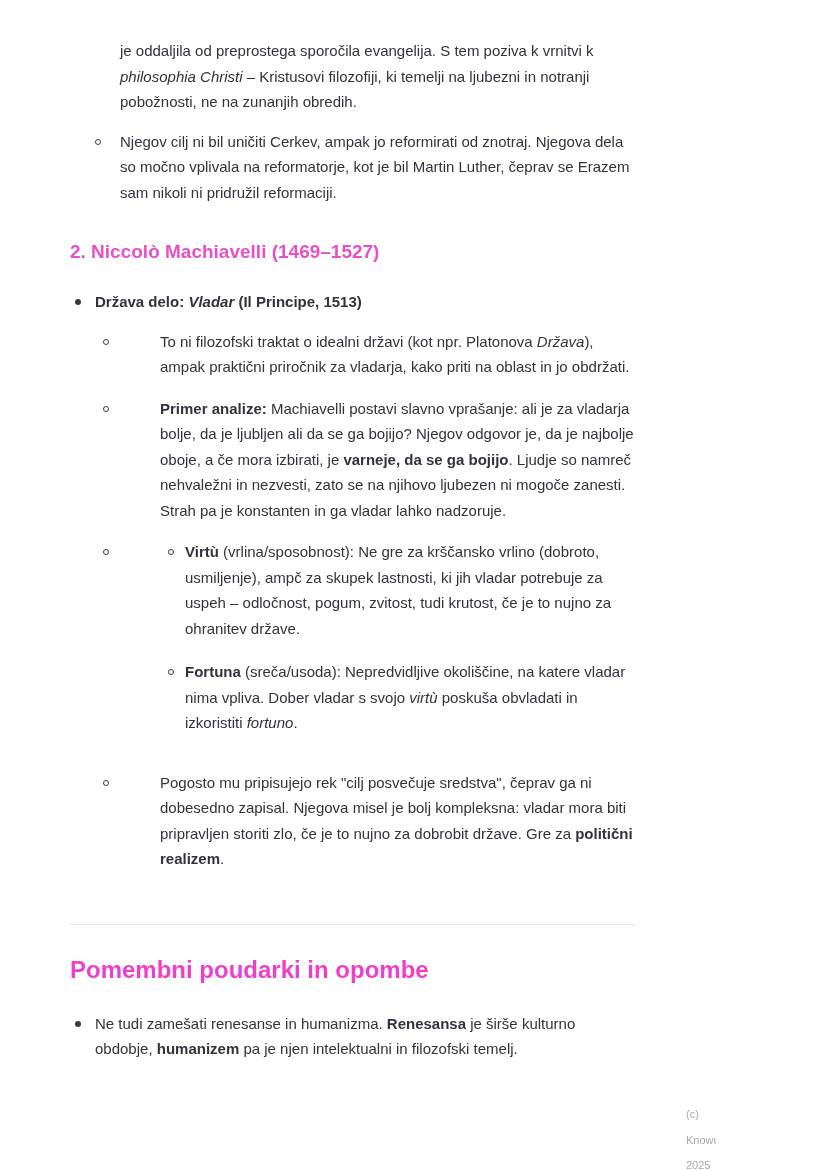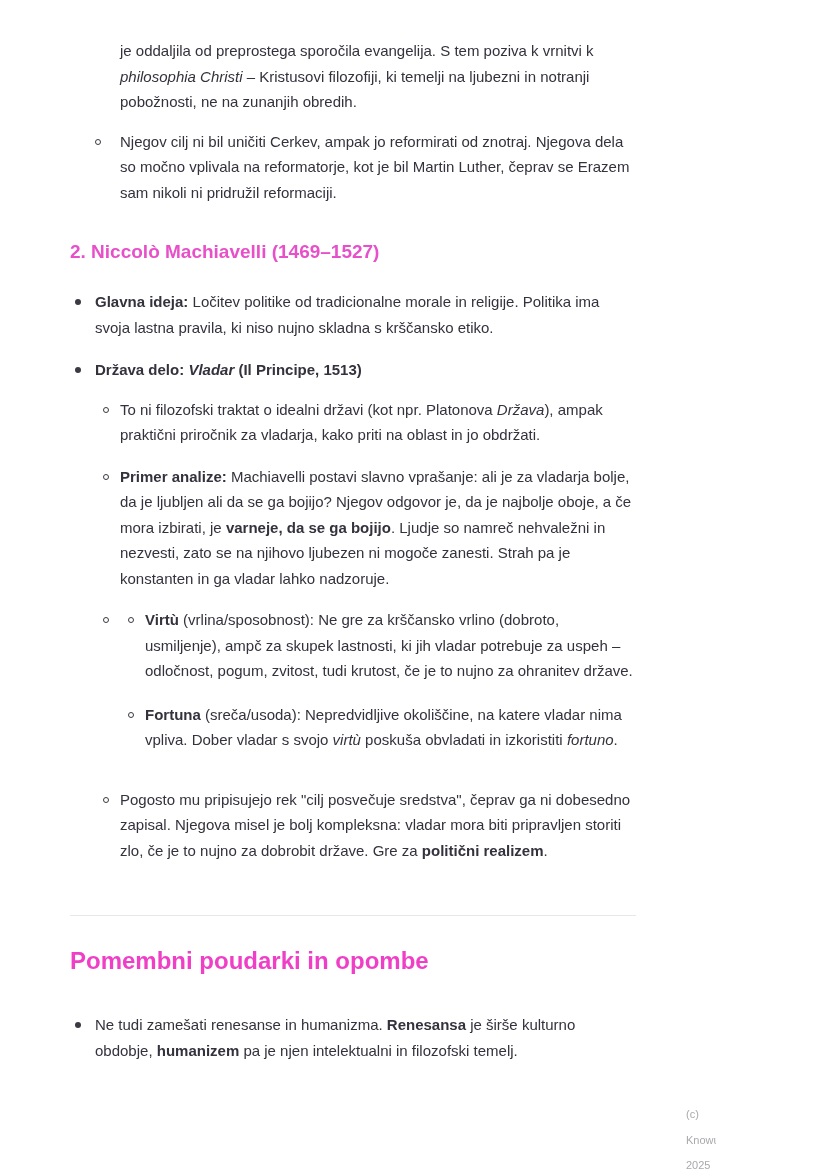--- a/index.html
+++ b/index.html
@@ -13,28 +13,28 @@
   .mk{flex:0 0 25px;box-sizing:border-box;padding-top:10px;}
   .lvl1 > li > .mk{padding-left:5px;}
   .lvl2 > li > .mk,.lvl3 > li > .mk{padding-left:8px;}
   .dot{display:block;width:6px;height:6px;border-radius:50%;background:#3a3a42;}
   .circ{display:block;width:6px;height:6px;border-radius:50%;border:1.4px solid #3a3a42;background:transparent;box-sizing:border-box;}
   .body{flex:1;min-width:0;}
   .cont{padding-left:25px;}
   .cont > li{margin-bottom:14px;}
   .lvl1 > li{margin-bottom:17px;}
   .lvl2{margin-top:14px;}
-  .lvl2 > li{margin-bottom:16px;}
+  .lvl2 > li{margin-bottom:16px;gap:40px;}
   .lvl3{}
   .lvl3 > li{margin-bottom:18px;}
   .b{font-weight:700;}
   .i{font-style:italic;}
   h2,h3{font-family:"Liberation Sans","DejaVu Sans",sans-serif;}
   h3.sec{color:var(--c-heading,#e750c8);font-size:19px;font-weight:700;margin:34px 0 24px 0;line-height:26px;}
-  h2.big{color:var(--c-heading_large,#ef3fc6);font-size:24px;font-weight:700;margin:30px 0 36px 0;line-height:30px;}
+  h2.big{color:var(--c-heading_large,#ef3fc6);font-size:24px;font-weight:700;margin:30px 0 26px 0;line-height:30px;}
   hr.div{border:none;border-top:1px solid var(--c-divider,#e8e8ea);margin:36px 0 0 0;}
   .watermark{position:absolute;left:686px;top:1102px;font-size:11px;color:var(--c-watermark,#a9a9ad);}
   .scrollbar{position:absolute;left:746px;top:38px;width:10px;height:1133px;border-radius:6px;
              background:var(--c-scrollbar,#f8c7ea);}
 </style>
 </head>
 <body>
 
 <div class="page">
   <div class="content">
@@ -52,28 +52,20 @@
           </span>
         <div class="body">
           <div class="txt"><span>Njegov cilj ni bil uničiti Cerkev, ampak jo reformirati od znotraj. Njegova dela so močno vplivala na reformatorje, kot je bil Martin Luther, čeprav se Erazem sam nikoli ni pridružil reformaciji.</span></div>
         </div>
       </li>
     </ul>
 
     <h3 class="sec">2. Niccolò Machiavelli (1469–1527)</h3>
 
     <ul class="lvl1">
-      <li>
-        <span class="mk">
-            <span class="dot"></span>
-          </span>
-        <div class="body">
-          <div class="txt"><span class="b">Glavna ideja:</span><span> Ločitev politike od tradicionalne morale in religije. Politika ima svoja lastna pravila, ki niso nujno skladna s krščansko etiko.</span></div>
-        </div>
-      </li>
       <li>
         <span class="mk">
             <span class="dot"></span>
           </span>
         <div class="body">
           <div class="txt"><span class="b">Država delo: </span><span class="b i">Vladar</span><span class="b"> (Il Principe, 1513)</span></div>
           <ul class="lvl2">
             <li>
               <span class="mk">
                   <span class="circ"></span>

